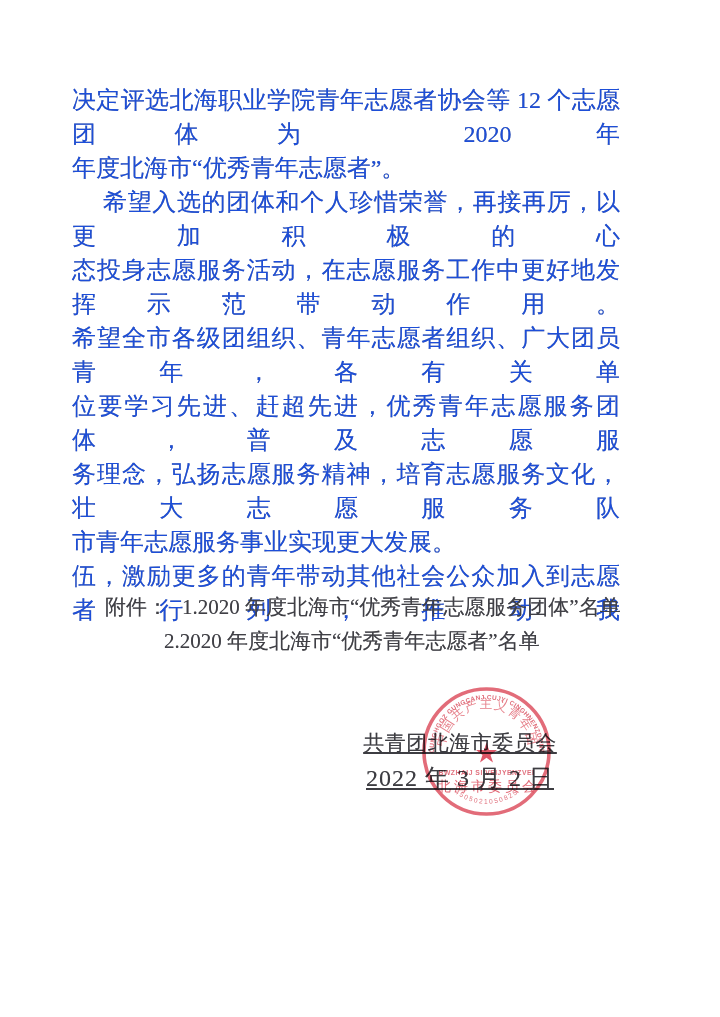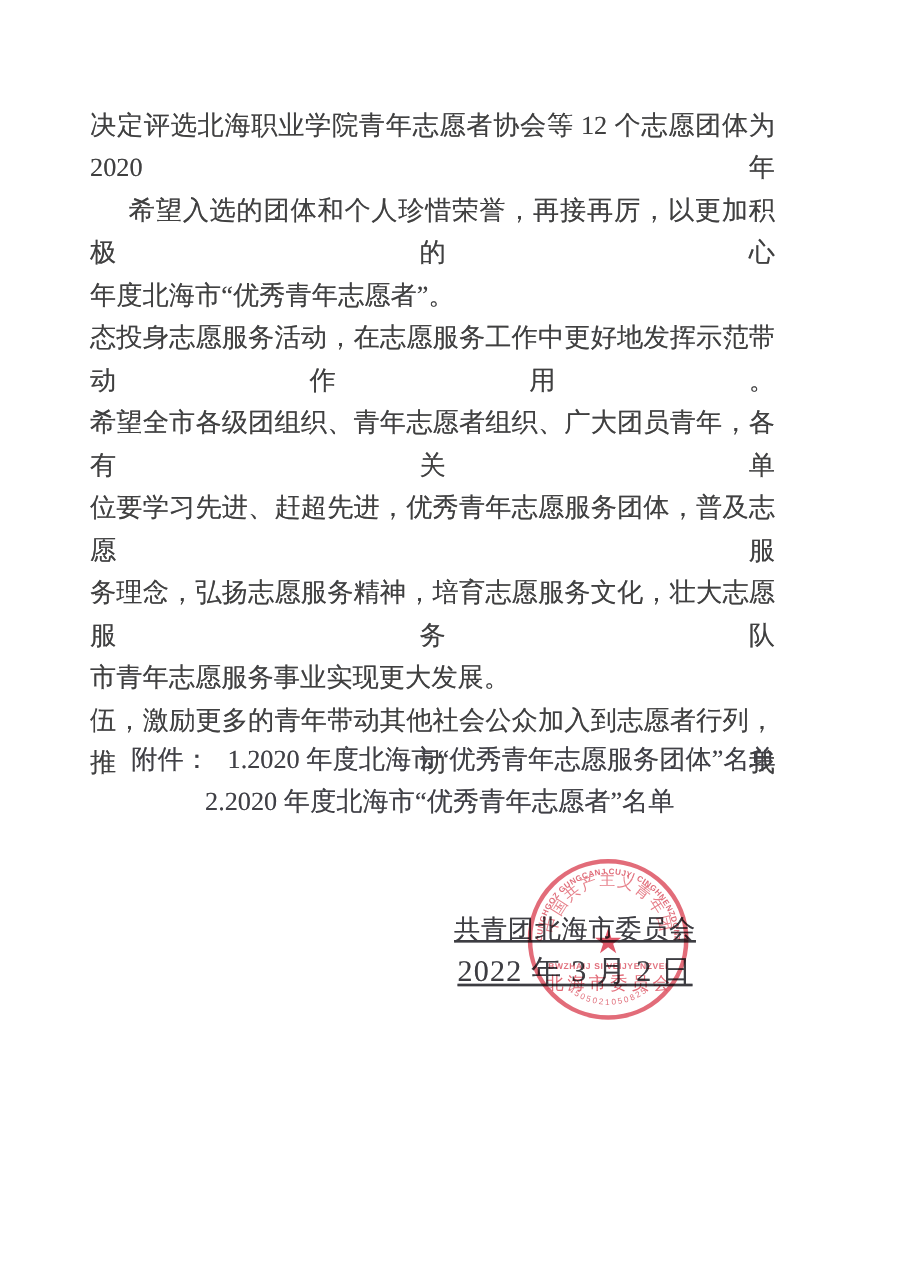--- a/index.html
+++ b/index.html
@@ -9,22 +9,22 @@
     margin:0 auto;
     background:#ffffff;
     overflow:hidden;
     font-family:"Liberation Serif","DejaVu Serif",serif;
     color:#404046;
   }
   
   .body-text{
     position:absolute;
     left:72px;top:83px;width:548px;
-    font-size:21px;line-height:34px;
-    color:#404040;
+    font-size:24px;line-height:34px;
+    color:#1d4ed8;
     text-shadow:0 0 .5px rgba(64,64,70,.55);
   }
   .line{white-space:nowrap;}
   .line.just{
     white-space:normal;
     text-align:justify;
     text-align-last:justify;
   }
   .line.indent{text-indent:31px;}
   
@@ -62,22 +62,22 @@
   .seal text{font-family:"Liberation Sans","DejaVu Sans",sans-serif;}
   .seal .zh{font-family:"Liberation Serif","DejaVu Serif",serif;}
 </style>
 </head>
 <body>
 
 <div class="page">
 
   <div class="body-text">
     <div class="line just">决定评选北海职业学院青年志愿者协会等 12 个志愿团体为 2020 年</div>
+    <div class="line">年度北海市“优秀青年志愿者”。</div>
     <div class="line just indent">希望入选的团体和个人珍惜荣誉，再接再厉，以更加积极的心</div>
-    <div class="line">年度北海市“优秀青年志愿者”。</div>
     <div class="line just">态投身志愿服务活动，在志愿服务工作中更好地发挥示范带动作用。</div>
     <div class="line just">希望全市各级团组织、青年志愿者组织、广大团员青年，各有关单</div>
     <div class="line just">位要学习先进、赶超先进，优秀青年志愿服务团体，普及志愿服</div>
     <div class="line just">务理念，弘扬志愿服务精神，培育志愿服务文化，壮大志愿服务队</div>
     <div class="line">市青年志愿服务事业实现更大发展。</div>
     <div class="line just">伍，激励更多的青年带动其他社会公众加入到志愿者行列，推动我</div>
   </div>
 
   <div class="attach">
     <div class="attach-line">

